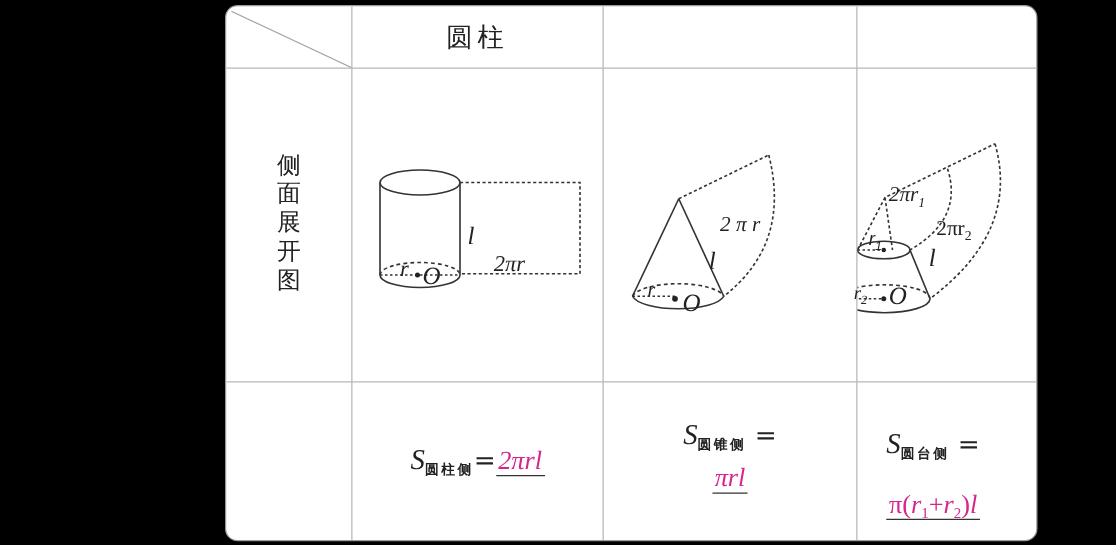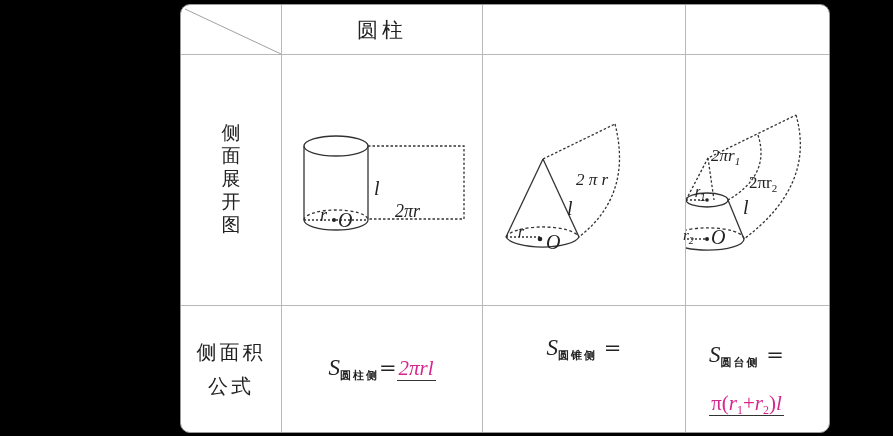--- a/index.html
+++ b/index.html
@@ -109,30 +109,27 @@
   </div>
   <div class="cell" style="left:514px;top:178px;font-family:Liberation Sans, sans-serif;font-style:italic;font-size:15px;color:#222">
     <span>r</span><sub style="font-size:10px">1</sub>
   </div>
   <div class="cell" style="left:502px;top:222px;font-family:'Liberation Serif',serif;font-style:italic;font-size:15px;color:#222">
     <span>r</span><sub style="font-size:10px">2</sub>
   </div>
   <div class="cell" style="left:530px;top:221px;font-family:'Liberation Serif',serif;font-style:italic;font-size:20px;color:#222">O</div>
   <div class="cell" style="left:562px;top:191px;font-family:'Liberation Serif',serif;font-style:italic;font-size:20px;color:#222">l</div>
 
-  <div class="cell rowlbl" style="left:0;top:330px;width:100px">
-    <div>侧面积</div>
-    <div>公式</div>
-  </div>
 
   <div class="cell formula" style="left:101px;top:350px;width:200px">
     <span class="S">S</span><sub>圆柱侧</sub><span>=</span><span class="ans">2πrl</span>
   </div>
 
   <div class="cell formula" style="left:302px;top:330px;width:202px;line-height:26px">
     <div><span class="S">S</span><sub>圆锥侧</sub> <span>=</span></div>
+    <div><span class="ans">πrl</span></div>
   </div>
 
   <div class="cell formula" style="left:505px;top:330px;width:121px;line-height:40px">
     <div><span class="S">S</span><sub>圆台侧</sub> <span>=</span></div>
     <div style="white-space:nowrap"><span class="ans"><span class="up">π</span><span class="up">(</span><span>r</span><sub>1</sub><span class="up">+</span><span>r</span><sub>2</sub><span class="up">)</span><span>l</span></span></div>
   </div>
 </div>
 
 </body></html>

